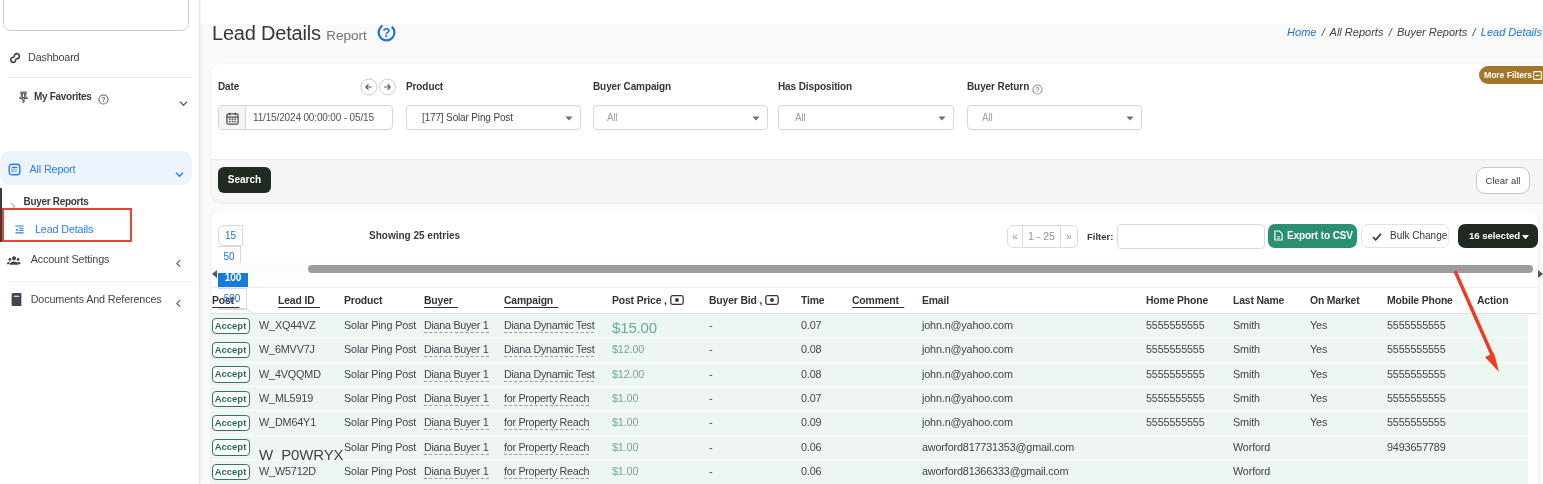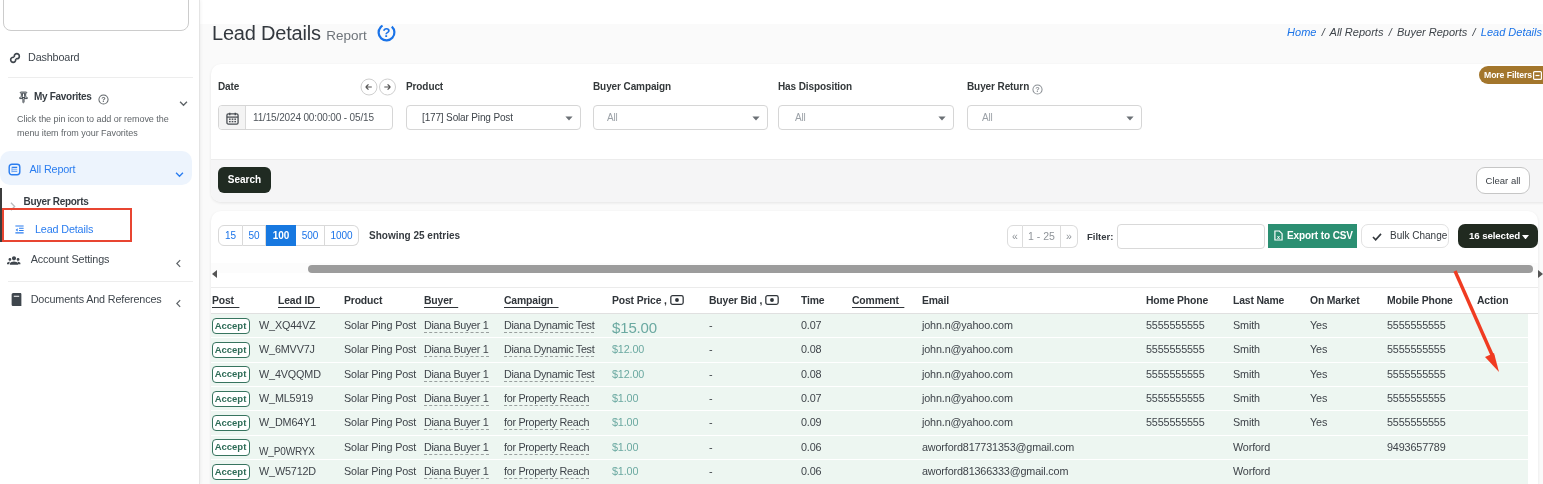--- a/index.html
+++ b/index.html
@@ -101,38 +101,38 @@
 
   <div class="abs" style="left:1479px; top:66px; width:76px; height:18px; background:#a3762c; border-radius:9px; color:#fff; font-size:8.7px; font-weight:bold; letter-spacing:-0.1px; line-height:18px; padding-left:5px;">More Filters
     <svg style="position:absolute; left:54px; top:4.5px;" width="9" height="9" viewBox="0 0 9 9">
         <rect x="0.6" y="0.6" width="7.8" height="7.8" rx="1" fill="none" stroke="#fff" stroke-width="1.2"></rect>
         <path d="M2.5 4.5h4" stroke="#fff" stroke-width="1.2"></path>
       </svg>
   </div>
 
   <div class="abs" style="left:211px; top:211px; width:1327px; height:273px; background:#fff; border-radius:10px 10px 0 0; box-shadow:0 1px 3px rgba(0,0,0,.09);"></div>
 
-  <div class="abs" style="left:218px; top:225px; height:21px; display:flex; font-size:10px;">
+  <div class="abs" style="left:218px; top:225px; height:21px; display:flex; font-size:10px;flex-direction:column;">
     <div style="width:25px; border:1px solid #d9d9d9; border-radius:6px 0 0 6px; color:#1a73e8; text-align:center; line-height:19px; background:#fff;">15</div>
     <div style="width:23px; border:1px solid #d9d9d9; border-left:none; color:#1a73e8; text-align:center; line-height:19px; background:#fff;">50</div>
     <div style="width:30px; background:#1778e0; border:1px solid #1778e0; color:#fff; text-align:center; line-height:19px; font-weight:bold;">100</div>
     <div style="width:29px; border:1px solid #d9d9d9; border-left:none; color:#1a73e8; text-align:center; line-height:19px; background:#fff;">500</div>
     <div style="width:34px; border:1px solid #d9d9d9; border-left:none; border-radius:0 6px 6px 0; color:#1a73e8; text-align:center; line-height:19px; background:#fff;">1000</div>
   </div>
   <div class="abs" style="left:369px; top:230px; font-size:10px; font-weight:bold; color:#363b40;">Showing 25 entries</div>
 
   <div class="abs" style="left:1007px; top:225px; height:23px; display:flex; font-size:10.5px; color:#8f9499;">
     <div style="width:16px; border:1px solid #dcdcdc; border-radius:6px 0 0 6px; text-align:center; line-height:21px; background:#fff;">«</div>
     <div style="width:38px; border:1px solid #dcdcdc; border-left:none; text-align:center; line-height:21px; background:#fff;">1 - 25</div>
     <div style="width:17px; border:1px solid #dcdcdc; border-left:none; border-radius:0 6px 6px 0; text-align:center; line-height:21px; background:#fff;">»</div>
   </div>
   <div class="abs" style="left:1087px; top:231px; font-size:9.5px; font-weight:bold; color:#363b40;">Filter:</div>
   <div class="abs" style="left:1117px; top:224px; width:148px; height:25px; background:#fff; border:1px solid #d9d9d9; border-radius:4px;"></div>
 
-  <div class="abs" style="left:1268px; top:224px; width:89px; height:24px; background:#2b8f72; border-radius:0; color:#fff; font-size:10px; font-weight:bold; letter-spacing:-0.1px; line-height:24px;">
+  <div class="abs" style="left:1268px; top:224px; width:89px; height:24px; background:#2b8f72; border-radius:7px; color:#fff; font-size:10px; font-weight:bold; letter-spacing:-0.1px; line-height:24px;">
     <svg style="position:absolute; left:6px; top:6px;" width="9" height="11" viewBox="0 0 10 12">
         <path d="M1 1h5l3 3v7H1z" fill="none" stroke="#fff" stroke-width="1.3"></path>
         <text x="5" y="9.5" text-anchor="middle" font-size="6" font-weight="bold" fill="#fff">x</text>
       </svg>
     <span style="margin-left:19px;">Export to CSV</span>
   </div>
   <div class="abs" style="left:1361px; top:224px; width:88px; height:24px; background:#fff; border:1px solid #e2e2e2; border-radius:7px; color:#34393e; font-size:10px; line-height:22px;">
     <svg style="position:absolute; left:10px; top:8px;" width="10" height="8" viewBox="0 0 11 9">
         <path d="M1 4.5l3 3.2L10 1" fill="none" stroke="#34393e" stroke-width="1.8"></path>
       </svg>
@@ -251,21 +251,21 @@
         <div style="position:absolute; left:498px; top:5px; font-size:10.8px; letter-spacing:-0.15px; color:#3f444a; white-space:nowrap;">-</div>
         <div style="position:absolute; left:590px; top:5px; font-size:10.8px; letter-spacing:-0.15px; color:#3f444a; white-space:nowrap;">0.09</div>
         <div style="position:absolute; left:711px; top:5px; font-size:10.8px; letter-spacing:-0.15px; color:#3f444a; white-space:nowrap;">john.n@yahoo.com</div>
         <div style="position:absolute; left:935px; top:5px; font-size:10.8px; letter-spacing:-0.15px; color:#3f444a; white-space:nowrap;">5555555555</div>
         <div style="position:absolute; left:1022px; top:5px; font-size:10.8px; letter-spacing:-0.15px; color:#3f444a; white-space:nowrap;">Smith</div>
         <div style="position:absolute; left:1099px; top:5px; font-size:10.8px; letter-spacing:-0.15px; color:#3f444a; white-space:nowrap;">Yes</div>
         <div style="position:absolute; left:1176px; top:5px; font-size:10.8px; letter-spacing:-0.15px; color:#3f444a; white-space:nowrap;">5555555555</div>
       </div>
       <div class="abs" style="left:211px; top:435.75px; width:1317px; height:23.35px; background:#edf6f1;">
         <div style="position:absolute; left:0.5px; top:3.5px; width:38px; height:16.5px; border:1.3px solid #37745f; border-radius:4px; background:#fff; color:#2d6b56; font-size:9.5px; font-weight:bold; text-align:center; line-height:14px;">Accept</div>
-        <div style="position:absolute; left:48px; top:10px; font-size:10px; letter-spacing:-0.15px; color:#3f444a; white-space:nowrap;">W_P0WRYX</div>
+        <div style="position:absolute; left:48px; top:10px; font-size:15px; letter-spacing:-0.15px; color:#3f444a; white-space:nowrap;">W_P0WRYX</div>
         <div style="position:absolute; left:133px; top:5px; font-size:10.8px; letter-spacing:-0.15px; color:#3f444a; white-space:nowrap;">Solar Ping Post</div>
         <div style="position:absolute; left:213px; top:5px; font-size:10.8px; letter-spacing:-0.15px; color:#3f444a; white-space:nowrap;"><span style="border-bottom:1px dashed #9aa09f; padding-bottom:1px; letter-spacing:-0.3px;">Diana Buyer 1</span></div>
         <div style="position:absolute; left:293px; top:5px; font-size:10.8px; letter-spacing:-0.15px; color:#3f444a; white-space:nowrap;"><span style="border-bottom:1px dashed #9aa09f; padding-bottom:1px; letter-spacing:-0.3px;">for Property Reach</span></div>
         <div style="position:absolute; left:401px; top:5px; font-size:10.8px; letter-spacing:-0.15px; color:#3f444a; white-space:nowrap;color:#6ba9a1;">$1.00</div>
         <div style="position:absolute; left:498px; top:5px; font-size:10.8px; letter-spacing:-0.15px; color:#3f444a; white-space:nowrap;">-</div>
         <div style="position:absolute; left:590px; top:5px; font-size:10.8px; letter-spacing:-0.15px; color:#3f444a; white-space:nowrap;">0.06</div>
         <div style="position:absolute; left:711px; top:5px; font-size:10.8px; letter-spacing:-0.15px; color:#3f444a; white-space:nowrap;">aworford817731353@gmail.com</div>
         <div style="position:absolute; left:935px; top:5px; font-size:10.8px; letter-spacing:-0.15px; color:#3f444a; white-space:nowrap;"></div>
         <div style="position:absolute; left:1022px; top:5px; font-size:10.8px; letter-spacing:-0.15px; color:#3f444a; white-space:nowrap;">Worford</div>
         <div style="position:absolute; left:1099px; top:5px; font-size:10.8px; letter-spacing:-0.15px; color:#3f444a; white-space:nowrap;"></div>
@@ -314,21 +314,20 @@
     </div>
     <div class="abs" style="left:34px; top:91px; font-size:10px; font-weight:bold; letter-spacing:-0.3px; color:#363c42;">My Favorites</div>
     <div class="abs" style="left:98px; top:91px;"><svg width="11" height="11" viewBox="0 0 12 12">
           <circle cx="6" cy="6" r="5" fill="none" stroke="#5f6569" stroke-width="1.1"></circle>
           <text x="6" y="8.8" text-anchor="middle" font-size="8" font-weight="bold" fill="#5f6569">?</text>
         </svg></div>
     <div class="abs" style="left:179px; top:93px;"><svg width="9" height="6" viewBox="0 0 10 7">
           <path d="M1 1l4 4 4-4" fill="none" stroke="#5f6569" stroke-width="1.6"></path>
         </svg></div>
 
-    <div class="abs" style="left:17px; top:113px; width:165px; font-size:9px; letter-spacing:-0.05px; line-height:13.5px; color:#606569;">Click the pin icon to add or remove the menu item from your Favorites</div>
 
     <div class="abs" style="left:0px; top:151px; width:192px; height:34px; background:#edf4fd; border-radius:10px;"></div>
     <div class="abs" style="left:8px; top:162px;">
       <svg width="13" height="13" viewBox="0 0 24 24">
           <rect x="2.2" y="2.2" width="19.6" height="19.6" rx="5" fill="none" stroke="#2a7df0" stroke-width="2.6"></rect>
           <path d="M7 8.2h10" stroke="#2a7df0" stroke-width="2.6"></path>
           <path d="M7 12.4h10 M7 15.8h10" stroke="#77aaf5" stroke-width="2"></path>
           <path d="M7.3 8.2v9" stroke="#77aaf5" stroke-width="1.6"></path>
         </svg>
     </div>

